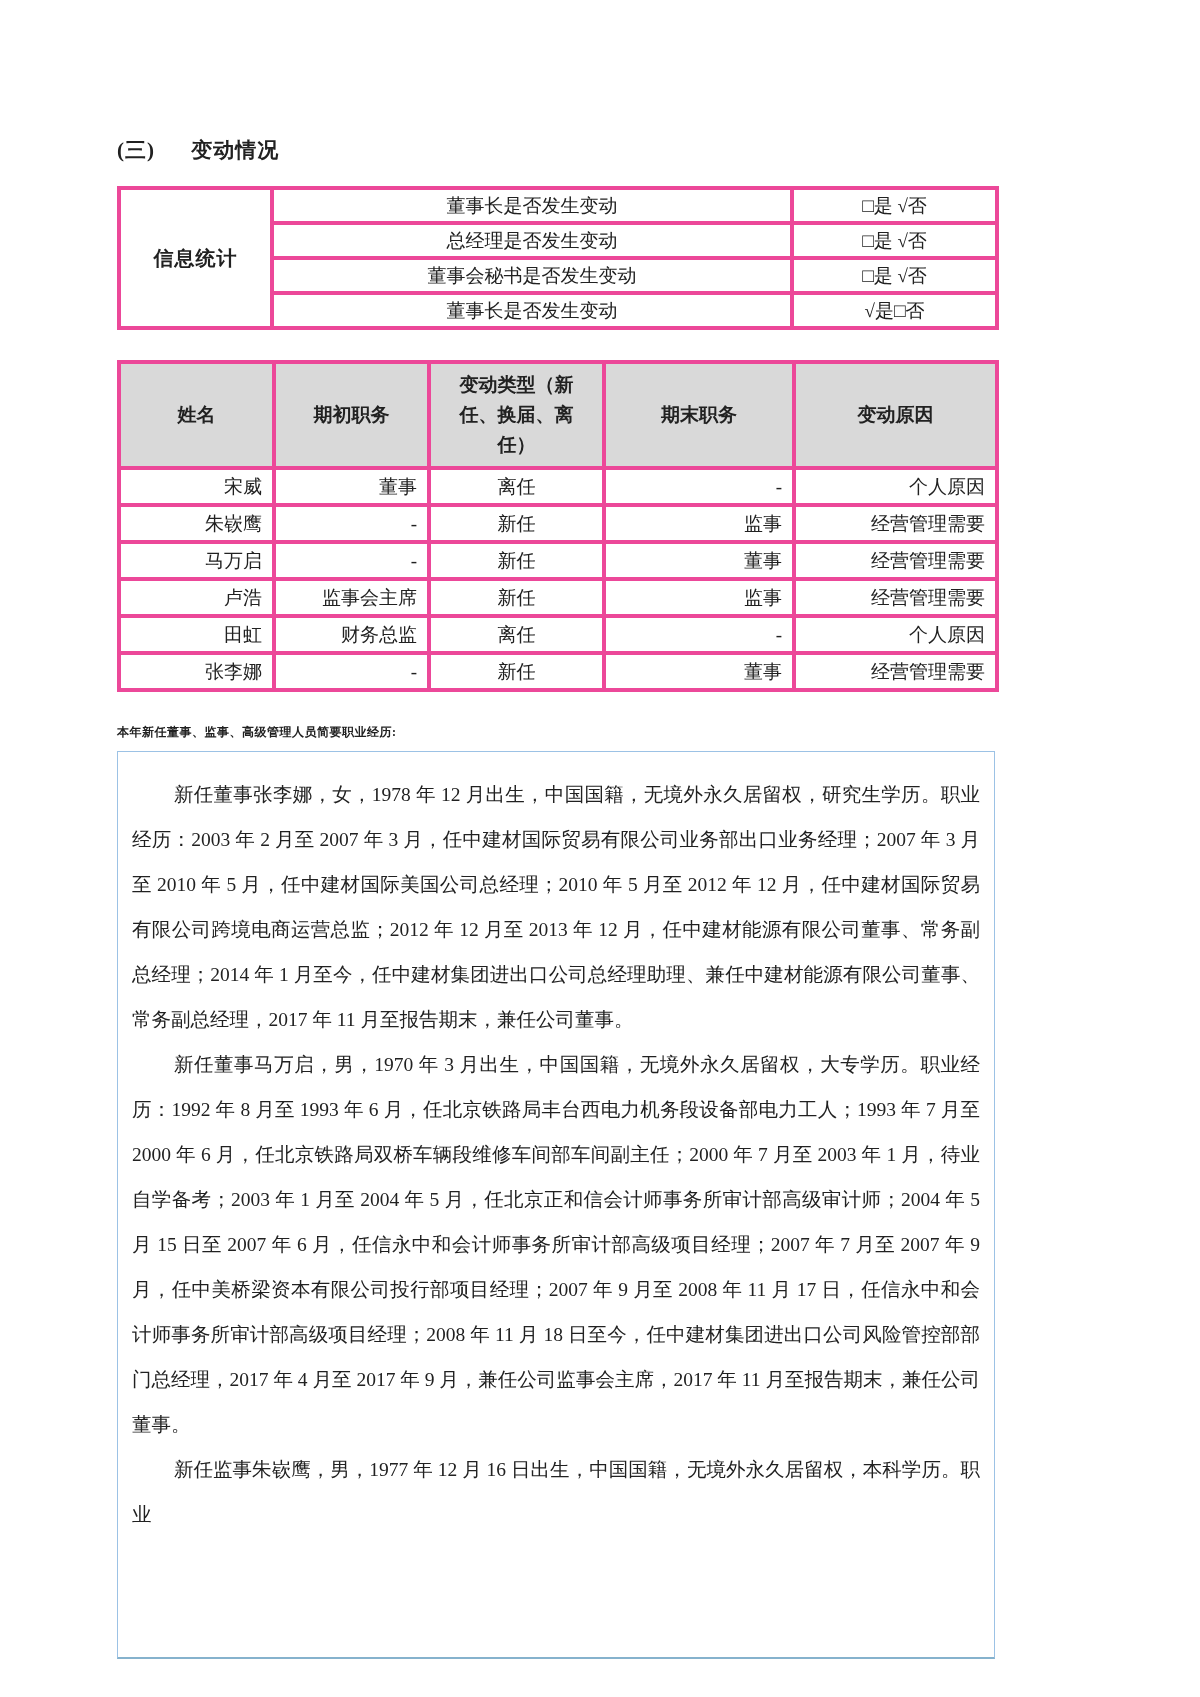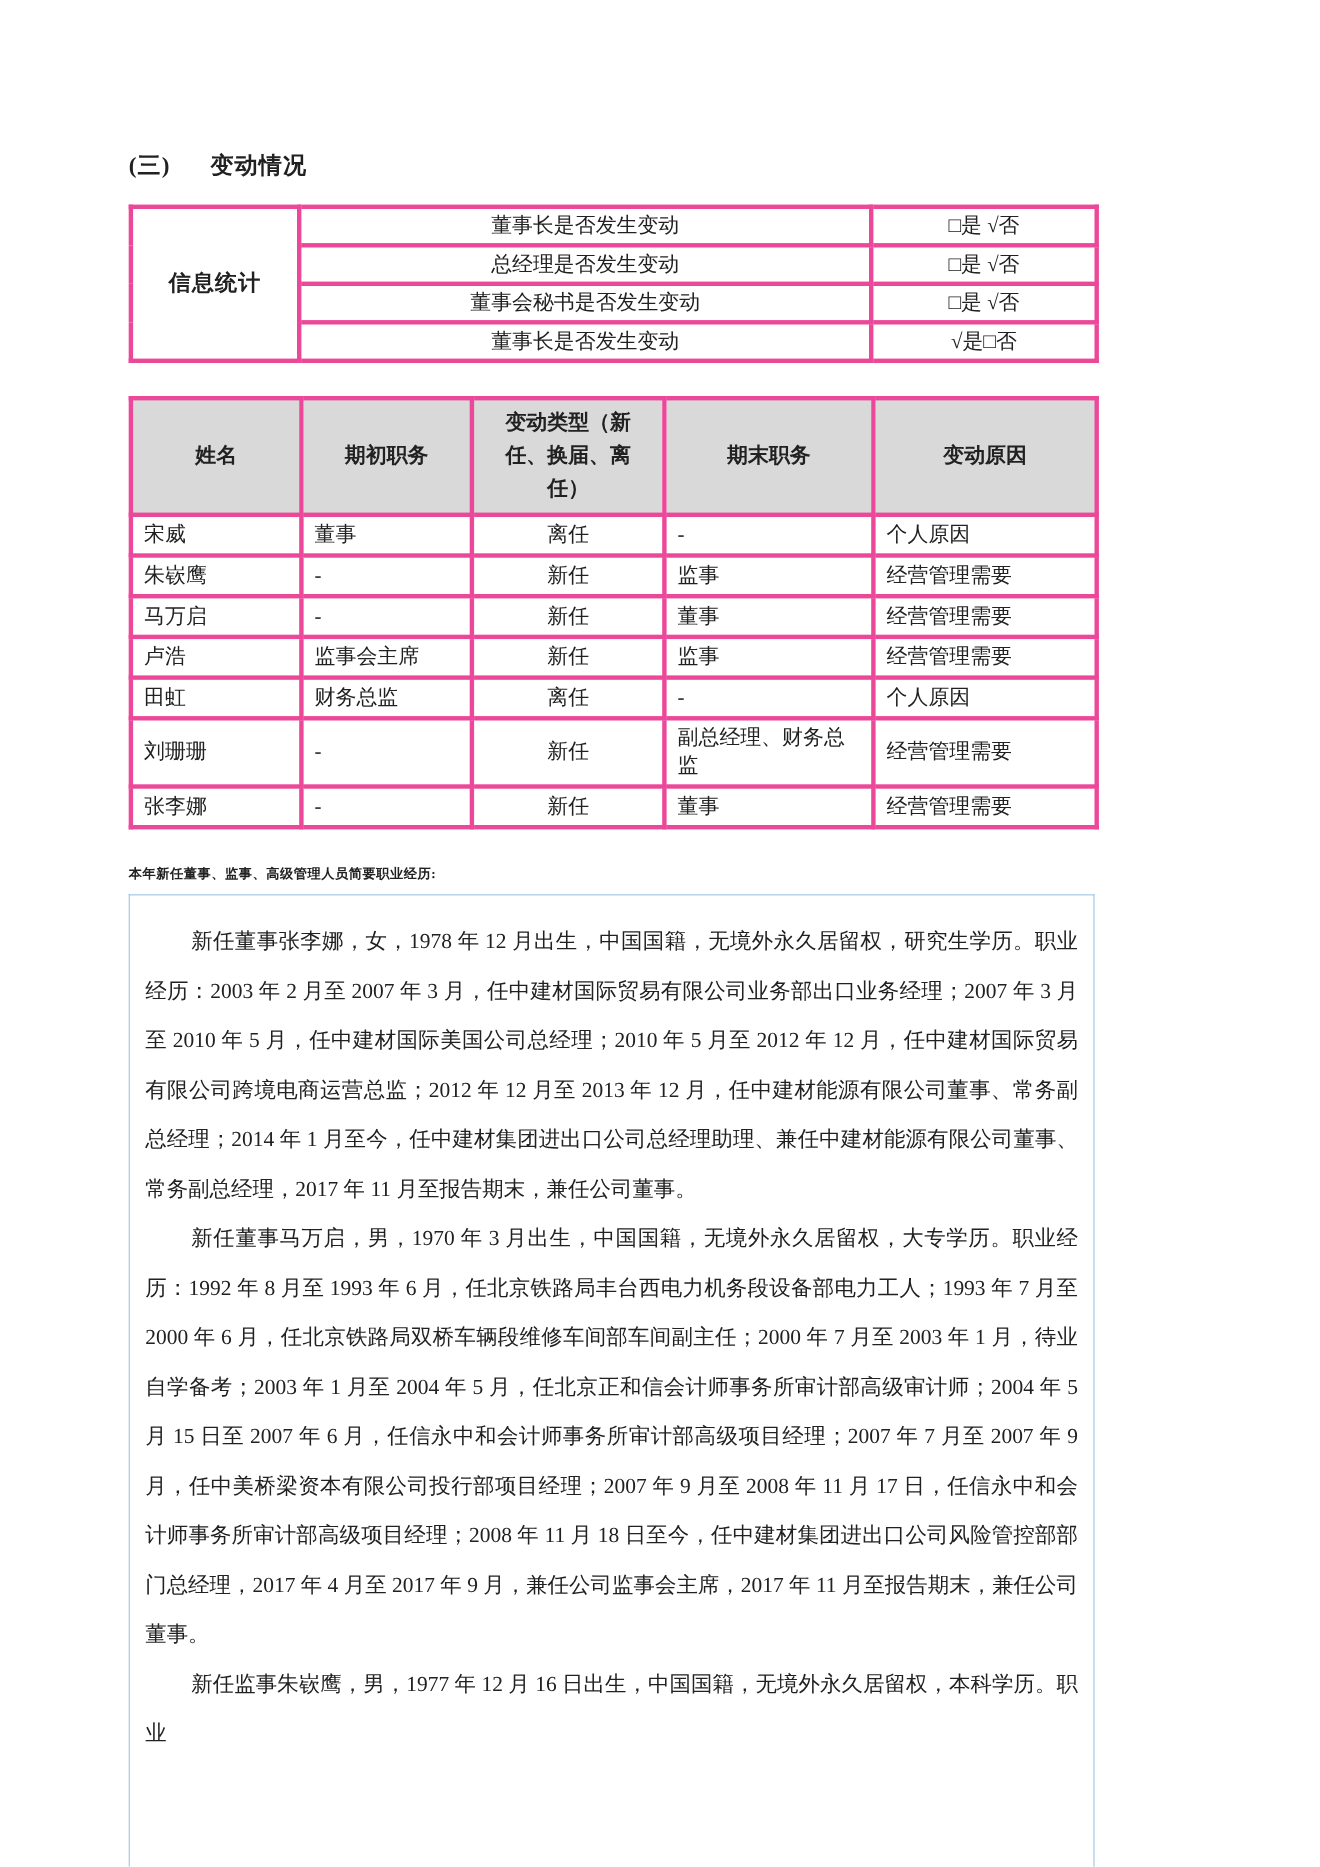--- a/index.html
+++ b/index.html
@@ -35,21 +35,21 @@
   .stats td.stats-label { font-weight: bold; font-size: 20px; letter-spacing: 1px; }
 
   
   .changes th {
     background: #d9d9d9;
     font-weight: bold; text-align: center; vertical-align: middle;
     line-height: 30px; padding: 6px 10px; height: 80px;
   }
   .changes td {
     padding: 3px 10px; line-height: 26px; height: 27px;
-    text-align: left; vertical-align: middle;
+    text-align: right; vertical-align: middle;
   }
   .changes td.center { text-align: center; }
 
   
   .bio-heading {
     margin: 32px 0 10px 0;
     font-size: 12px; font-weight: bold;
     letter-spacing: 0.5px;
   }
   .bio-box {
@@ -152,27 +152,20 @@
         <td>经营管理需要</td>
       </tr>
       <tr>
         <td>田虹</td>
         <td>财务总监</td>
         <td class="center">离任</td>
         <td>-</td>
         <td>个人原因</td>
       </tr>
       <tr>
-        <td>刘珊珊</td>
-        <td>-</td>
-        <td class="center">新任</td>
-        <td>副总经理、财务总监</td>
-        <td>经营管理需要</td>
-      </tr>
-      <tr>
         <td>张李娜</td>
         <td>-</td>
         <td class="center">新任</td>
         <td>董事</td>
         <td>经营管理需要</td>
       </tr>
     </tbody>
   </table>
 
   <h3 class="bio-heading">本年新任董事、监事、高级管理人员简要职业经历:</h3>

